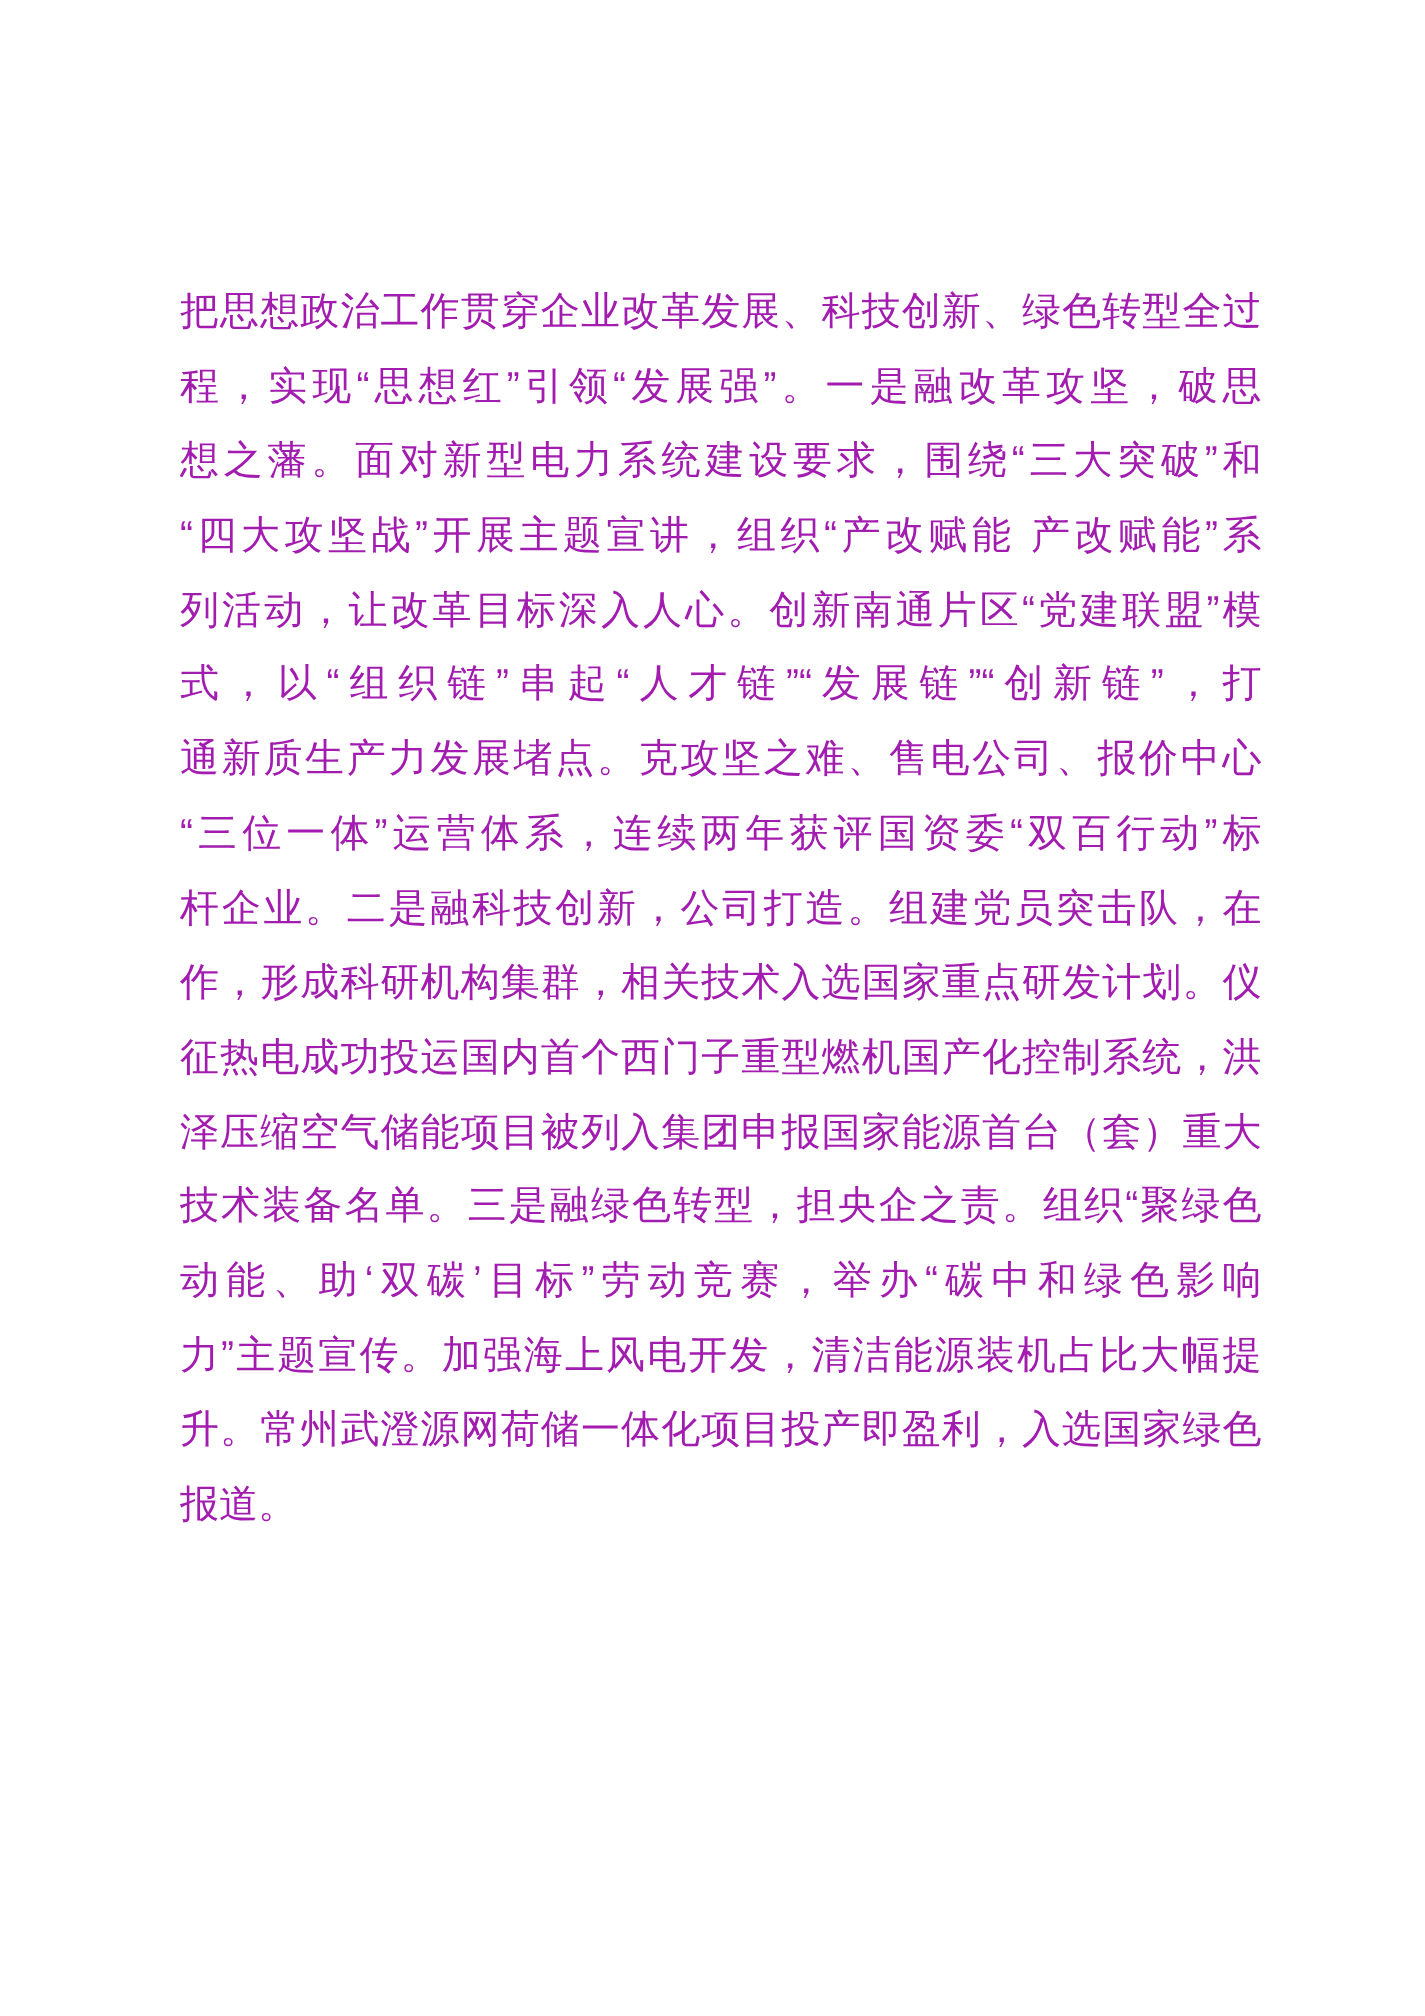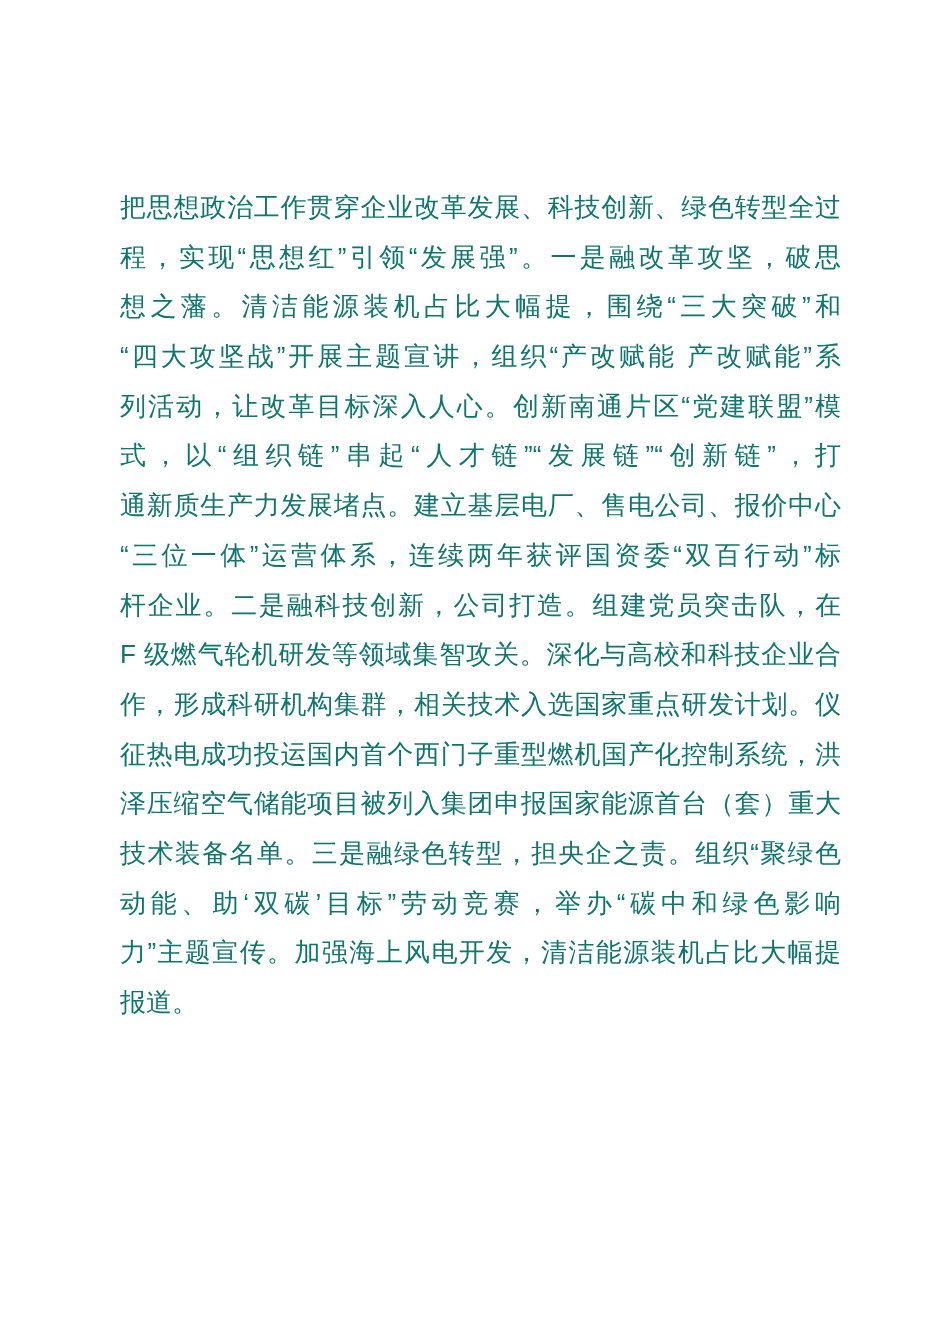--- a/index.html
+++ b/index.html
@@ -12,21 +12,21 @@
     width: 950px;
     height: 1344px;
     background: #ffffff;
     overflow: hidden;
   }
   .text-block {
     position: absolute;
     left: 120px;
     top: 183px;
     width: 721px;
-    color: #0f766e;
+    color: #a21caf;
     font-family: "Liberation Sans", sans-serif;
     font-size: 26px;
     font-weight: 400;
     line-height: 49.7px;
     letter-spacing: 0;
   }
   .tline {
     text-align: justify;
     text-align-last: justify;
     text-justify: inter-character;
@@ -41,29 +41,29 @@
     text-indent: 2em;
   }
 </style>
 </head>
 <body>
 
 <div class="page">
   <div class="text-block">
     <div class="tline">把思想政治工作贯穿企业改革发展、科技创新、绿色转型全过</div>
     <div class="tline">程，实现“思想红”引领“发展强”。一是融改革攻坚，破思</div>
-    <div class="tline">想之藩。清洁能源装机占比大幅提，围绕“三大突破”和</div>
+    <div class="tline">想之藩。面对新型电力系统建设要求，围绕“三大突破”和</div>
     <div class="tline">“四大攻坚战”开展主题宣讲，组织“产改赋能 产改赋能”系</div>
     <div class="tline">列活动，让改革目标深入人心。创新南通片区“党建联盟”模</div>
     <div class="tline">式，以“组织链”串起“人才链”“发展链”“创新链”，打</div>
-    <div class="tline">通新质生产力发展堵点。建立基层电厂、售电公司、报价中心</div>
+    <div class="tline">通新质生产力发展堵点。克攻坚之难、售电公司、报价中心</div>
     <div class="tline">“三位一体”运营体系，连续两年获评国资委“双百行动”标</div>
     <div class="tline">杆企业。二是融科技创新，公司打造。组建党员突击队，在</div>
-    <div class="tline">F 级燃气轮机研发等领域集智攻关。深化与高校和科技企业合</div>
     <div class="tline">作，形成科研机构集群，相关技术入选国家重点研发计划。仪</div>
     <div class="tline">征热电成功投运国内首个西门子重型燃机国产化控制系统，洪</div>
     <div class="tline">泽压缩空气储能项目被列入集团申报国家能源首台（套）重大</div>
     <div class="tline">技术装备名单。三是融绿色转型，担央企之责。组织“聚绿色</div>
     <div class="tline">动能、助‘双碳’目标”劳动竞赛，举办“碳中和绿色影响</div>
     <div class="tline">力”主题宣传。加强海上风电开发，清洁能源装机占比大幅提</div>
+    <div class="tline">升。常州武澄源网荷储一体化项目投产即盈利，入选国家绿色</div>
     <div class="tline para-end">报道。</div>
   </div>
 </div>
 
 </body></html>

